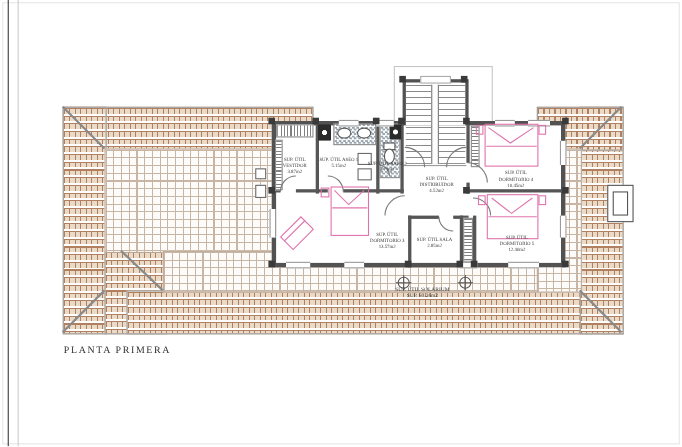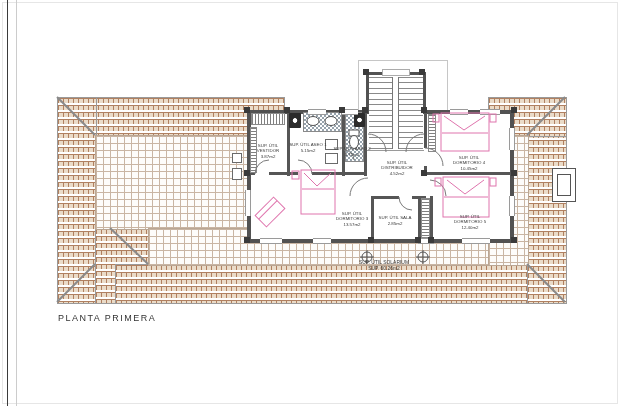--- a/index.html
+++ b/index.html
@@ -1,17 +1,17 @@
 <!DOCTYPE html>
 <html><head>
 <meta charset="utf-8">
 <style>
   html,body{margin:0;padding:0;background:#ffffff;}
   .sheet{position:relative;width:620px;height:406px;background:#ffffff;overflow:hidden;
-         font-family:Liberation Sans, sans-serif;}
+         font-family:Liberation Serif, serif;}
   .frame{position:absolute;left:2px;top:2px;width:614px;height:400px;border:1px solid #e6e6e6;}
   .scanline1{position:absolute;left:7px;top:0;width:1px;height:406px;background:#3a3a3a;}
   .scanline2{position:absolute;left:16px;top:0;width:1px;height:406px;background:#cccccc;}
 
   
   .tile{position:absolute;border:1px solid #9a9a9a;background-color:#eadbc8;
     background-image:
       repeating-linear-gradient(180deg, transparent 0 5.2px, #ffffff 5.2px 7px),
       repeating-linear-gradient(90deg, #b08060 0 1px, transparent 1px 5px),
       repeating-linear-gradient(180deg, #b08060 0 1px, transparent 1px 7px);}

